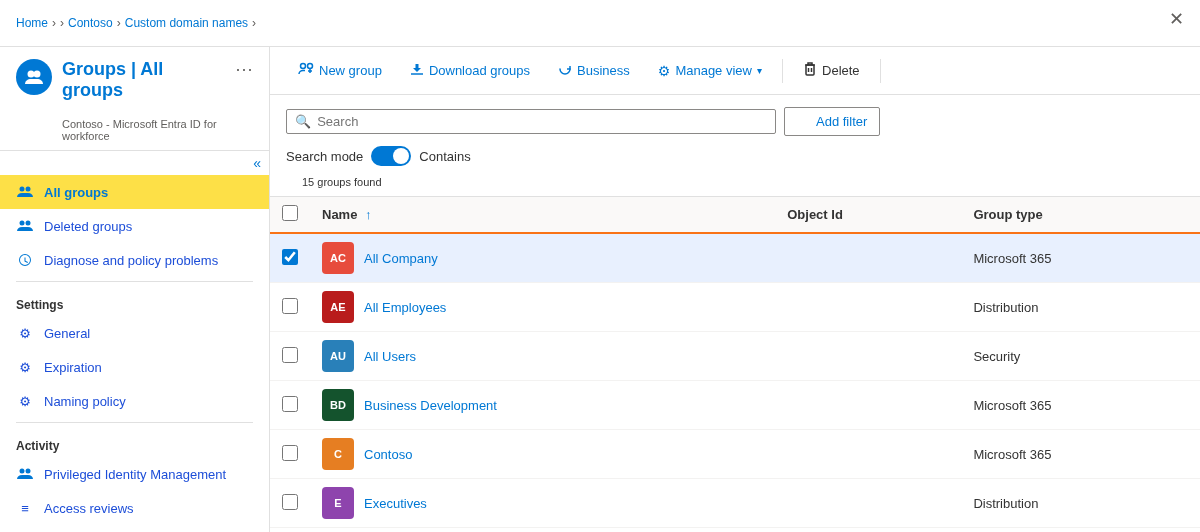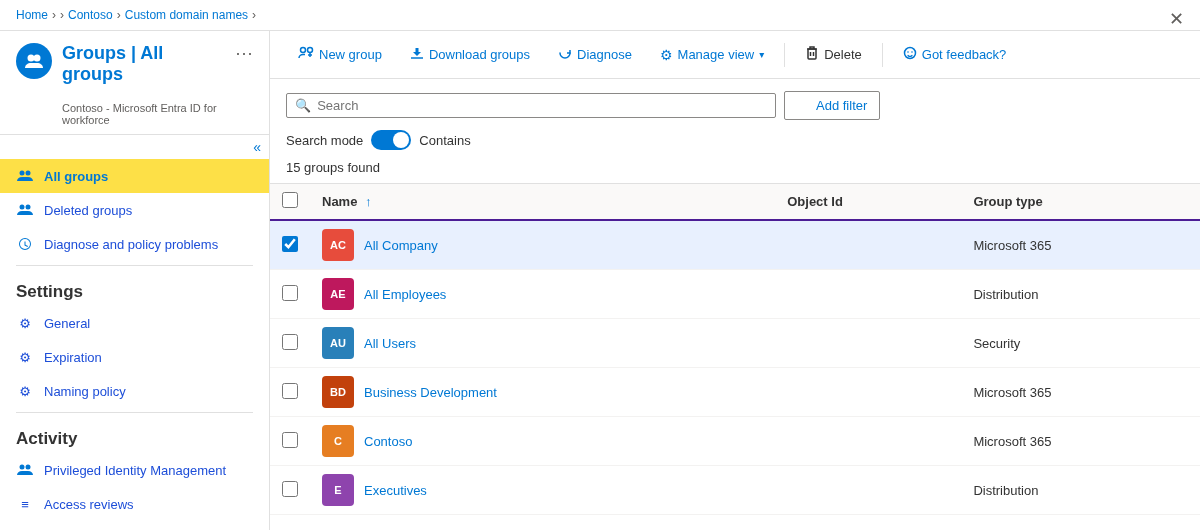--- a/index.html
+++ b/index.html
@@ -1,21 +1,21 @@
 <!DOCTYPE html>
 <html><head>
   <meta charset="utf-8">
   <style>
     * { box-sizing: border-box; margin: 0; padding: 0; }
     body { font-family: 'Segoe UI', Arial, sans-serif; font-size: 13px; color: #333; background: #fff; overflow: hidden; }
 
     
     .breadcrumb {
       background: #fff;
-      padding: 8px 16px;
+      padding: 16px 16px;
       font-size: 12px;
       color: #0078d4;
       border-bottom: 1px solid #e0e0e0;
       display: flex;
       align-items: center;
       gap: 4px;
     }
     .breadcrumb span { color: #605e5c; }
     .breadcrumb a { color: #0078d4; text-decoration: none; }
     .breadcrumb .sep { color: #605e5c; }
@@ -81,21 +81,21 @@
       width: 18px;
       height: 18px;
       display: flex;
       align-items: center;
       justify-content: center;
       flex-shrink: 0;
     }
 
     .sidebar-section-label {
       padding: 12px 16px 4px 16px;
-      font-size: 17px;
+      font-size: 12px;
       font-weight: 700;
       color: #333;
     }
     .sidebar-divider {
       height: 1px;
       background: #e0e0e0;
       margin: 4px 16px;
     }
 
     
@@ -197,38 +197,38 @@
       width: 16px;
       height: 16px;
       background: #fff;
       border-radius: 50%;
       top: 2px;
       right: 2px;
     }
 
     
     .groups-count {
-      padding: 4px 16px 8px 16px;
-      font-size: 13px;
+      padding: 4px 16px 8px 32px;
+      font-size: 11px;
       color: #333;
     }
 
     
     .table-container {
       flex: 1;
       overflow-y: auto;
       border-top: 1px solid #e0e0e0;
     }
     table {
       width: 100%;
       border-collapse: collapse;
     }
     thead tr {
       background: #faf9f8;
-      border-bottom: 2px solid #4c1d95;
+      border-bottom: 2px solid #f97316;
     }
     thead th {
       padding: 8px 12px;
       text-align: left;
       font-weight: 600;
       font-size: 13px;
       color: #333;
       white-space: nowrap;
     }
     thead th:first-child { width: 40px; }
@@ -436,21 +436,21 @@
           <span>Download groups</span>
         </button>
 
         <button class="toolbar-btn">
           <span class="btn-icon">
             <svg width="14" height="14" viewBox="0 0 14 14" fill="none" stroke="#0078d4" stroke-width="1.5">
               <path d="M12 7A5 5 0 112 7" stroke-linecap="round"></path>
               <polyline points="12,4 12,7 9,7"></polyline>
             </svg>
           </span>
-          <span>Diagnose</span>
+          <span>Business</span>
         </button>
 
         <button class="toolbar-btn manage-view-btn">
           <span class="btn-icon">⚙</span>
           <span>Manage view</span>
           <span class="chevron-icon">▾</span>
         </button>
 
         <div class="toolbar-separator"></div>
 
@@ -462,31 +462,20 @@
               <rect x="3" y="3" width="8" height="10" rx="1"></rect>
               <line x1="5.5" y1="6" x2="5.5" y2="10"></line>
               <line x1="8.5" y1="6" x2="8.5" y2="10"></line>
             </svg>
           </span>
           <span>Delete</span>
         </button>
 
         <div class="toolbar-separator"></div>
 
-        <button class="toolbar-btn feedback">
-          <span class="btn-icon">
-            <svg width="14" height="14" viewBox="0 0 14 14" fill="#0078d4">
-              <circle cx="7" cy="7" r="5.5" fill="none" stroke="#0078d4" stroke-width="1.5"></circle>
-              <circle cx="5" cy="6" r="0.8" fill="#0078d4"></circle>
-              <circle cx="9" cy="6" r="0.8" fill="#0078d4"></circle>
-              <path d="M5 9.5s1 1 2 1 2-1 2-1" fill="none" stroke="#0078d4" stroke-width="1.2" stroke-linecap="round"></path>
-            </svg>
-          </span>
-          <span>Got feedback?</span>
-        </button>
       </div>
 
       <div class="filter-bar">
         <div class="search-box">
           <span class="search-icon">🔍</span>
           <input type="text" placeholder="Search" style="">
         </div>
         <button class="add-filter-btn">
           <span>
             <svg width="14" height="14" viewBox="0 0 14 14" fill="#0078d4">
@@ -533,21 +522,21 @@
                     <a class="group-link">All Company</a>
                   </div>
                 </td>
                 <td></td>
                 <td>Microsoft 365</td>
               </tr>
               <tr>
                 <td><input type="checkbox" style=""></td>
                 <td>
                   <div class="group-name-cell">
-                    <div class="group-avatar" style="background: #be185d;">AE</div>
+                    <div class="group-avatar" style="background: #b91c1c;">AE</div>
                     <a class="group-link">All Employees</a>
                   </div>
                 </td>
                 <td></td>
                 <td>Distribution</td>
               </tr>
               <tr>
                 <td><input type="checkbox" style=""></td>
                 <td>
                   <div class="group-name-cell">
@@ -555,21 +544,21 @@
                     <a class="group-link">All Users</a>
                   </div>
                 </td>
                 <td></td>
                 <td>Security</td>
               </tr>
               <tr>
                 <td><input type="checkbox" style=""></td>
                 <td>
                   <div class="group-name-cell">
-                    <div class="group-avatar" style="background: #c2410c;">BD</div>
+                    <div class="group-avatar" style="background: #14532d;">BD</div>
                     <a class="group-link">Business Development</a>
                   </div>
                 </td>
                 <td></td>
                 <td>Microsoft 365</td>
               </tr>
               <tr>
                 <td><input type="checkbox" style=""></td>
                 <td>
                   <div class="group-name-cell">

